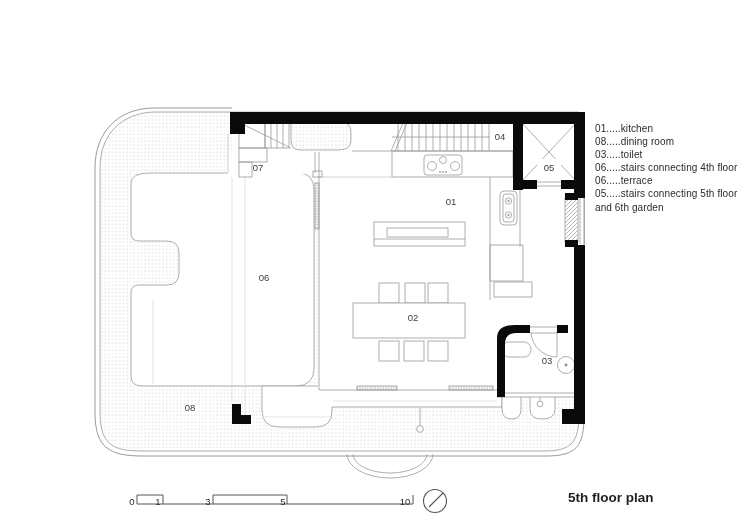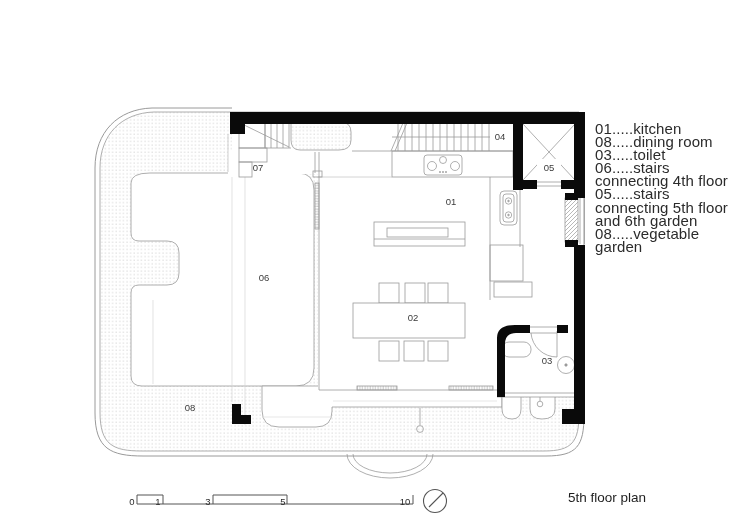--- a/index.html
+++ b/index.html
@@ -3,25 +3,25 @@
 <meta charset="utf-8">
 <style>
   html,body{margin:0;padding:0;background:#ffffff;}
   .stage{
     position:relative;width:750px;height:530px;background:#ffffff;overflow:hidden;
     font-family:"Liberation Sans", sans-serif;
   }
   .plan-svg{position:absolute;left:0;top:0;}
   .legend{
     position:absolute;left:595px;top:122px;width:152px;
-    font-size:15px;line-height:13.1px;color:#2b2b2b;letter-spacing:0.1px;
+    font-size:10px;line-height:13.1px;color:#2b2b2b;letter-spacing:0.1px;
   }
   .title{
     position:absolute;left:568px;top:490px;
-    font-size:13.5px;color:#1e1e1e;
+    font-size:13.5px;color:#1e1e1e;font-weight:bold;
   }
   svg text{font-family:"Liberation Sans", sans-serif;}
   .room-label{font-size:9.5px;fill:#3a3a3a;}
   .scale-num{font-size:9.5px;fill:#2b2b2b;}
 </style>
 </head>
 <body>
 
 <div class="stage">
 
@@ -248,20 +248,20 @@
     <circle cx="435" cy="501" r="11.5"></circle>
     <line x1="429" y1="507" x2="443" y2="493"></line>
   </g>
 </svg>
 
 <div class="legend">
   <div>01.....kitchen</div>
   <div>08.....dining room</div>
   <div>03.....toilet</div>
   <div>06.....stairs connecting 4th floor</div>
+  <div>06.....terrace</div>
   <div>05.....stairs connecting 5th floor</div>
   <div>and 6th garden</div>
-  <div>08.....vegetable garden</div>
 </div>
 
 <div class="title">5th floor plan</div>
 
 </div>
 
 </body></html>

